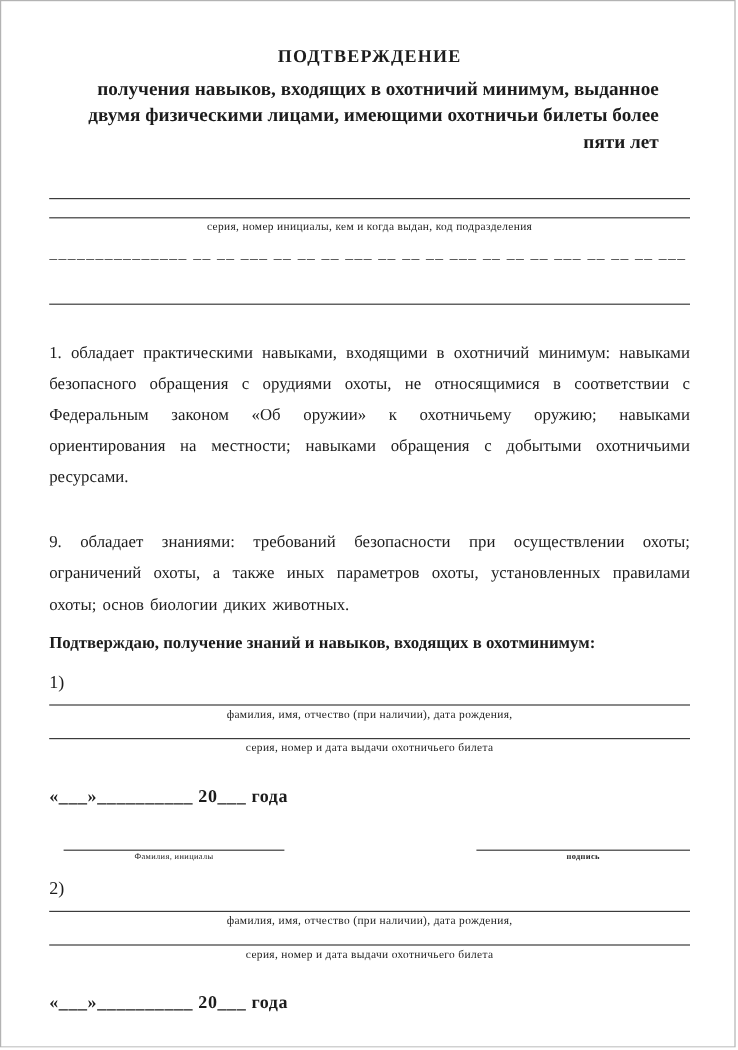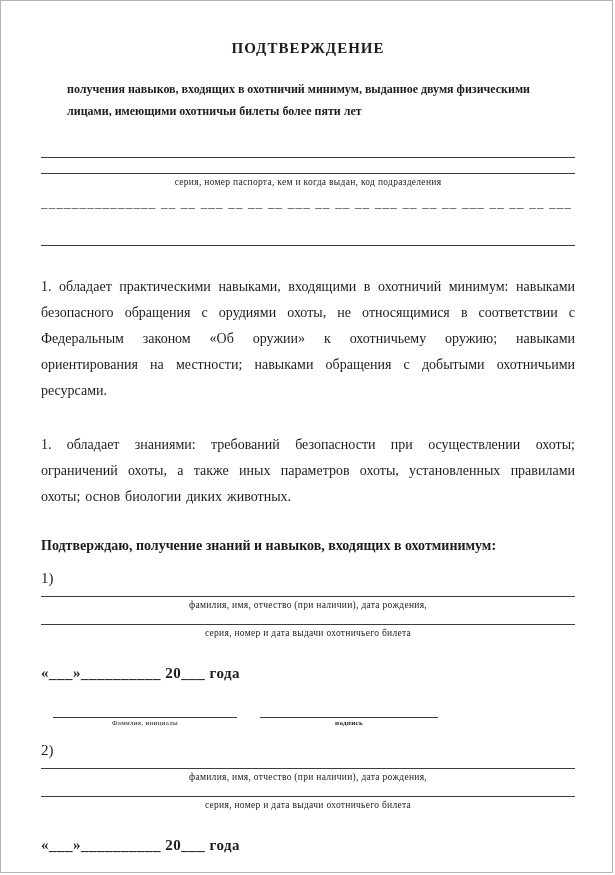--- a/index.html
+++ b/index.html
@@ -15,25 +15,25 @@
   }
   .inner{padding:38px 37px 0 40px;}
   .title{
     text-align:center;
     font-weight:bold;
     font-size:15px;
     line-height:18px;
     letter-spacing:1px;
   }
   .subtitle{
-    margin:21px auto 0;
+    margin:7px auto 0;
     width:482px;
-    text-align:left;
+    text-align:right;
     font-weight:bold;
-    font-size:12px;
+    font-size:16px;
     line-height:22px;
   }
   .rule{border-top:1px solid #3c3c3c;height:0;}
   .r1{margin-top:35px;}
   .r2{margin-top:15px;}
   .r3{margin-top:33px;}
   .small-label{
     margin-top:2px;
     text-align:center;
     font-size:9.5px;
@@ -51,36 +51,36 @@
     color:#2a2a2a;
   }
   .clause{
     margin:28px 0 0 0;
     font-size:14px;
     line-height:26px;
     text-align:justify;
     word-spacing:1.5px;
   }
   .confirm{
-    margin-top:26px;
+    margin-top:9px;
     font-size:14px;
     line-height:20px;
     font-weight:bold;
   }
   .wnum{margin-top:13px;font-size:15px;line-height:18px;}
   .wr1{margin-top:9px;}
   .wr2{margin-top:13px;}
   .dateline{
     margin-top:24px;
     font-size:15px;
     line-height:20px;
     letter-spacing:.5px;
     font-weight:bold;
   }
-  .sigrow{display:flex;margin-top:34px;}
+  .sigrow{display:flex;margin-top:34px;justify-content:space-between;}
   .sigrow.last{margin-top:40px;}
   .sigcol{box-sizing:border-box;}
   .sigcol .rule{margin:0;}
   .sig-left{margin-left:12px;width:184px;}
   .sig-right{margin-left:23px;width:178px;font-weight:bold;}
   .siglabel{
     text-align:center;
     margin-top:1px;
     color:#222;
   }
@@ -93,28 +93,28 @@
 <div class="page">
   <div class="inner">
 
     <div class="title">ПОДТВЕРЖДЕНИЕ</div>
 
     <div class="subtitle">получения навыков, входящих в охотничий минимум, выданное двумя физическими лицами, имеющими охотничьи билеты более пяти лет</div>
 
     <div class="rule r1"></div>
 
     <div class="rule r2"></div>
-    <div class="small-label">серия, номер паспорта, кем и когда выдан, код подразделения</div>
+    <div class="small-label">серия, номер инициалы, кем и когда выдан, код подразделения</div>
 
     <div class="filler">_______________ __ __ ___ __ __ __ ___ __ __ __ ___ __ __ __ ___ __ __ __ ___ __ __ ___</div>
 
     <div class="rule r3"></div>
 
     <p class="clause">1. обладает практическими навыками, входящими в охотничий минимум: навыками безопасного обращения с орудиями охоты, не относящимися в соответствии с Федеральным законом «Об оружии» к охотничьему оружию; навыками ориентирования на местности; навыками обращения с добытыми охотничьими ресурсами.</p>
-    <p class="clause">1. обладает знаниями: требований безопасности при осуществлении охоты; ограничений охоты, а также иных параметров охоты, установленных правилами охоты; основ биологии диких животных.</p>
+    <p class="clause">9. обладает знаниями: требований безопасности при осуществлении охоты; ограничений охоты, а также иных параметров охоты, установленных правилами охоты; основ биологии диких животных.</p>
 
     <div class="confirm">Подтверждаю, получение знаний и навыков, входящих в охотминимум:</div>
 
     <div class="wnum">1)</div>
 
     <div class="rule wr1"></div>
     <div class="small-label">фамилия, имя, отчество (при наличии), дата рождения,</div>
 
     <div class="rule wr2"></div>
     <div class="small-label">серия, номер и дата выдачи охотничьего билета</div>

